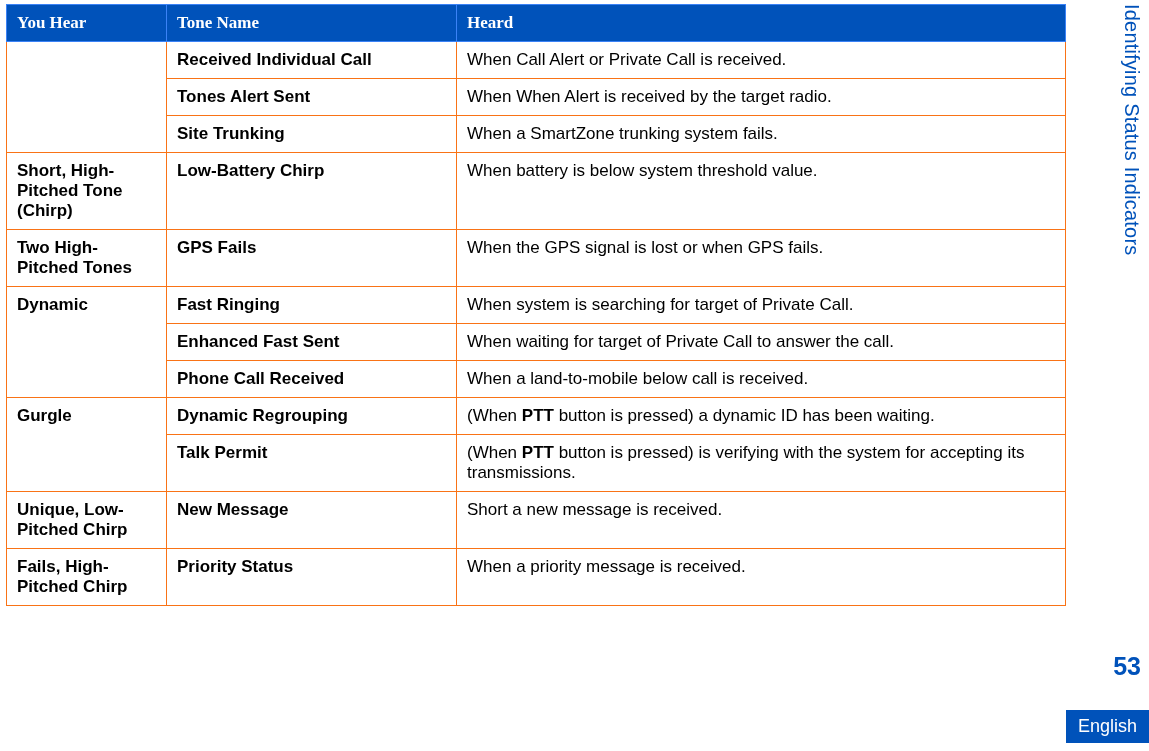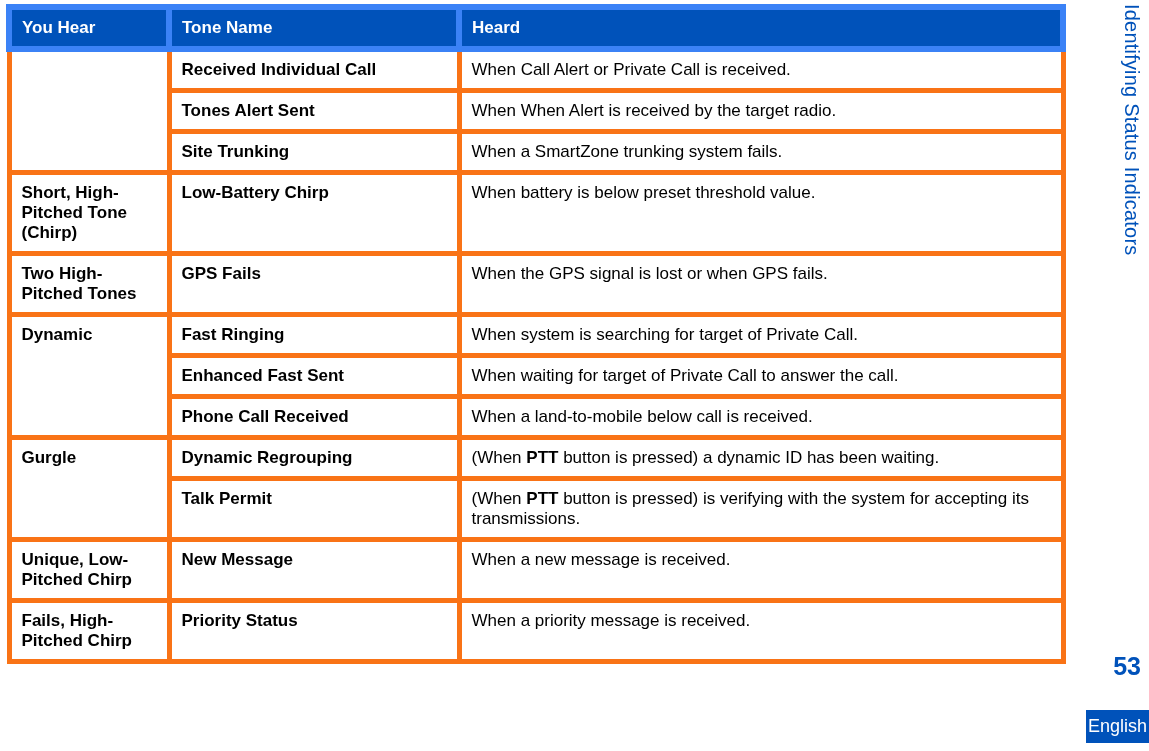--- a/index.html
+++ b/index.html
@@ -26,26 +26,27 @@
   }
   th, td {
     text-align: left;
     vertical-align: top;
     padding: 8px 10px 8px 10px;
   }
   thead th {
     background: #0052ba;
     color: #fff;
     font-weight: bold;
-    border: 6px solid #3b82f6;
+    border: 1px solid #3b82f6;
+    font-family: Liberation Serif, serif;
   }
   .col-hear  { width: 160px; }
   .col-tone  { width: 290px; }
   .col-heard { }
-  tbody td { border: 5px solid #f97316; }
+  tbody td { border: 1px solid #f97316; }
   .bold { font-weight: bold; }
   .right-rail {
     position: absolute;
     top: 0;
     right: 0;
     height: 751px;
     width: 80px;
   }
   .section-title {
     position: absolute;
@@ -63,21 +64,21 @@
     color: #0052ba;
     font-size: 25px;
     font-weight: bold;
   }
   .lang-tab {
     position: absolute;
     right: 0;
     bottom: 8px;
     background: #0052ba;
     color: #fff;
-    padding: 6px 2px;
+    padding: 6px 12px;
     font-size: 18px;
   }
 </style>
 </head>
 <body>
 
 <div class="content">
   <table>
     <colgroup>
       <col class="col-hear">
@@ -103,21 +104,21 @@
         <td>When When Alert is received by the target radio.</td>
       </tr>
       <tr>
         <td class="bold">Site Trunking</td>
         <td>When a SmartZone trunking system fails.</td>
       </tr>
 
       <tr>
         <td class="bold">Short, High-Pitched Tone (Chirp)</td>
         <td class="bold">Low-Battery Chirp</td>
-        <td>When battery is below preset threshold value.</td>
+        <td>When battery is below system threshold value.</td>
       </tr>
 
       <tr>
         <td class="bold">Two High-Pitched Tones</td>
         <td class="bold">GPS Fails</td>
         <td>When the GPS signal is lost or when GPS fails.</td>
       </tr>
 
       <tr>
         <td rowspan="3" class="bold">Dynamic</td>
@@ -139,21 +140,21 @@
         <td><span>(When </span><span class="bold">PTT</span><span> button is pressed) a dynamic ID has been waiting.</span></td>
       </tr>
       <tr>
         <td class="bold">Talk Permit</td>
         <td><span>(When </span><span class="bold">PTT</span><span> button is pressed) is verifying with the system for accepting its transmissions.</span></td>
       </tr>
 
       <tr>
         <td class="bold">Unique, Low-Pitched Chirp</td>
         <td class="bold">New Message</td>
-        <td>When a new message is received.</td>
+        <td>Short a new message is received.</td>
       </tr>
 
       <tr>
         <td class="bold">Fails, High-Pitched Chirp</td>
         <td class="bold">Priority Status</td>
         <td>When a priority message is received.</td>
       </tr>
     </tbody>
   </table>
 </div>

